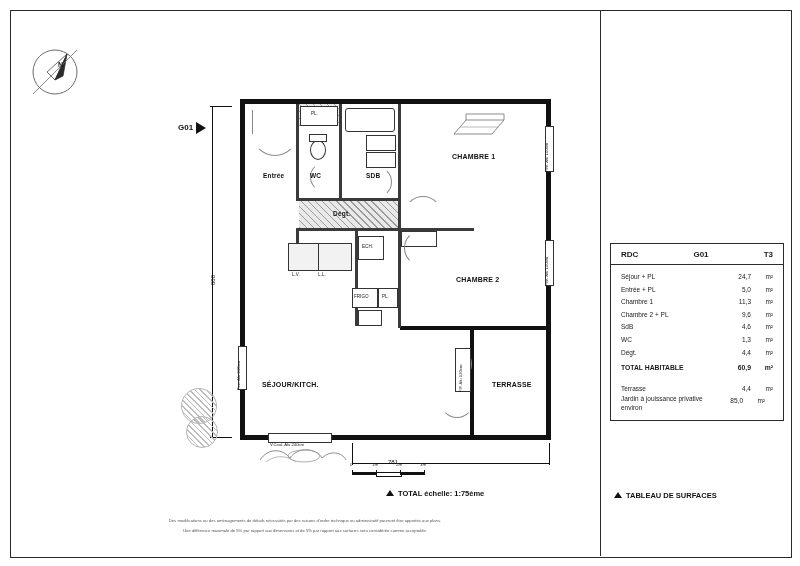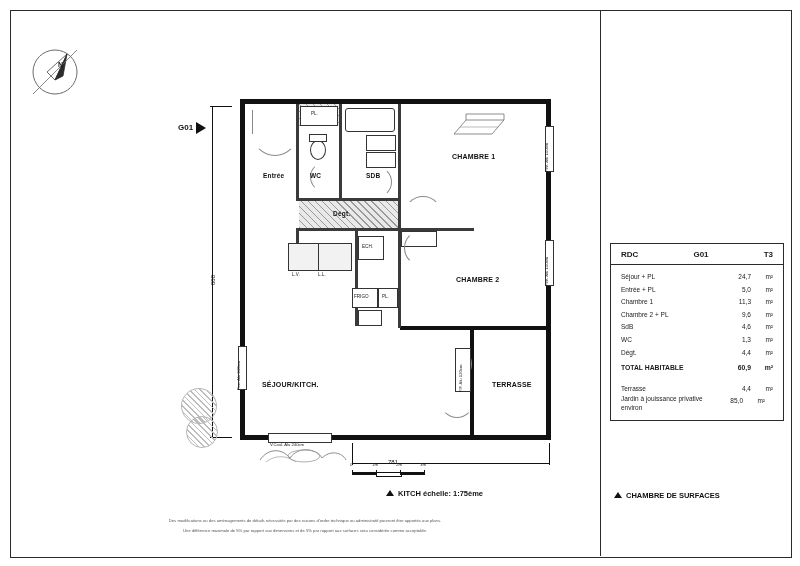--- a/index.html
+++ b/index.html
@@ -212,24 +212,24 @@
   <div class="stick" style="left:352px;top:470px;"></div>
   <div class="stick" style="left:376px;top:470px;"></div>
   <div class="stick" style="left:400px;top:470px;"></div>
   <div class="stick" style="left:424px;top:470px;"></div>
   <div class="slbl" style="left:350px;top:462px;">0</div>
   <div class="slbl" style="left:372px;top:462px;">1m</div>
   <div class="slbl" style="left:396px;top:462px;">2m</div>
   <div class="slbl" style="left:420px;top:462px;">3m</div>
 
   <div class="captri" style="left:386px;top:490px;"></div>
-  <div class="cap" style="left:398px;top:489px;">KITCH échelle: 1:75ème</div>
+  <div class="cap" style="left:398px;top:489px;">TOTAL échelle: 1:75ème</div>
 
   <div class="captri" style="left:614px;top:492px;"></div>
-  <div class="cap" style="left:626px;top:491px;">CHAMBRE DE SURFACES</div>
+  <div class="cap" style="left:626px;top:491px;">TABLEAU DE SURFACES</div>
 
   <div class="legal" style="left:95px;top:518px;">Des modifications ou des aménagements de détails nécessités par des raisons d'ordre technique ou administratif pourront être apportés aux plans.</div>
   <div class="legal" style="left:95px;top:528px;">Une différence maximale de 5% par rapport aux dimensions et de 5% par rapport aux surfaces sera considérée comme acceptable.</div>
 
   <div class="tbl">
     <div class="hdr">
       <span>RDC</span>
       <span>G01</span>
       <span>T3</span>
     </div>

